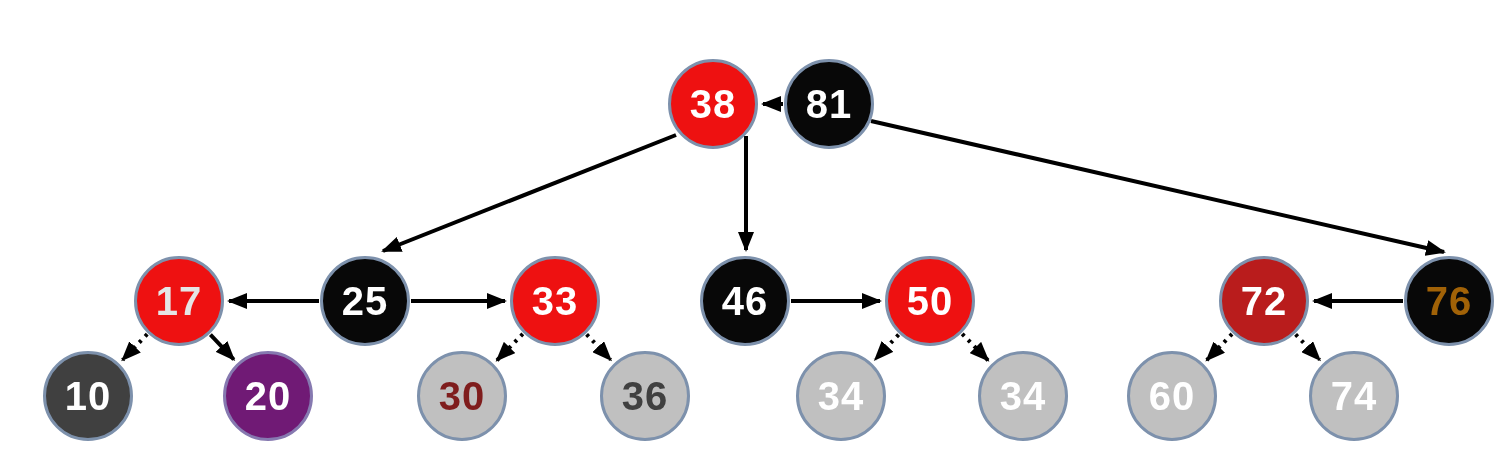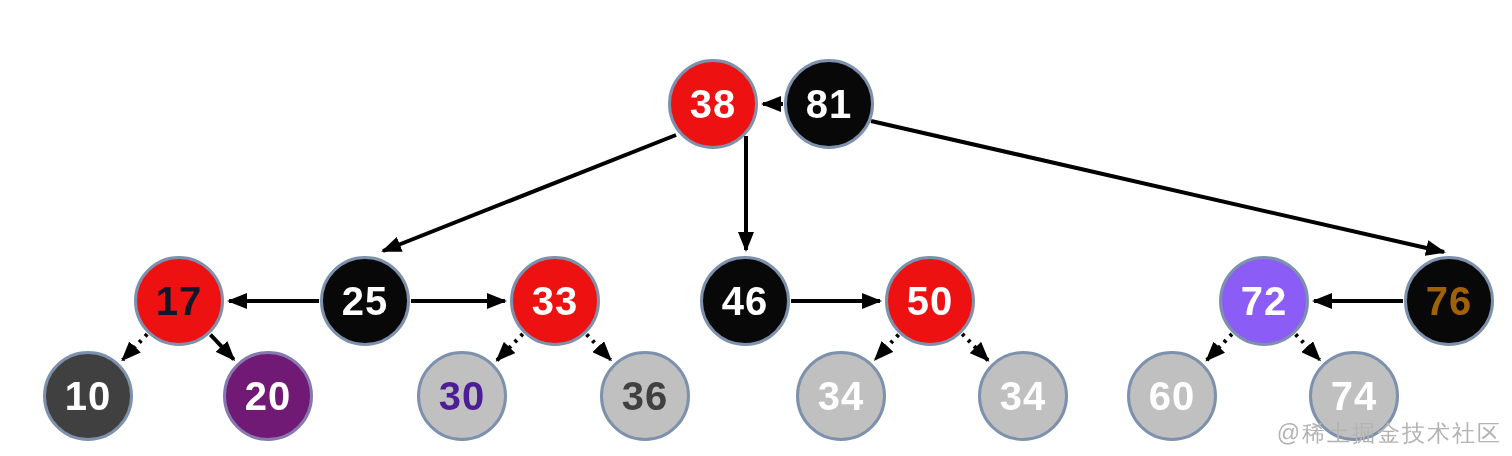--- a/index.html
+++ b/index.html
@@ -80,59 +80,58 @@
       </g>
   </svg>
   <div id="nodes">
       <div class="node" style="left: 668px; top: 59px; background: rgb(238, 17, 17); border-color: rgb(125, 145, 172);">
         <span style="color: rgb(255, 255, 255);">38</span>
       </div>
       <div class="node" style="left: 784px; top: 59px; background: rgb(8, 8, 8); border-color: rgb(125, 145, 172);">
         <span style="color: rgb(255, 255, 255);">81</span>
       </div>
       <div class="node" style="left: 134px; top: 256px; background: rgb(238, 17, 17); border-color: rgb(125, 145, 172);">
-        <span style="color: #0f172a;">17</span>
+        <span style="color: #e5e5e5;">17</span>
       </div>
       <div class="node" style="left: 320px; top: 256px; background: rgb(8, 8, 8); border-color: rgb(125, 145, 172);">
         <span style="color: rgb(255, 255, 255);">25</span>
       </div>
       <div class="node" style="left: 510px; top: 256px; background: rgb(238, 17, 17); border-color: rgb(125, 145, 172);">
         <span style="color: rgb(255, 255, 255);">33</span>
       </div>
       <div class="node" style="left: 700px; top: 256px; background: rgb(8, 8, 8); border-color: rgb(125, 145, 172);">
         <span style="color: rgb(255, 255, 255);">46</span>
       </div>
       <div class="node" style="left: 885px; top: 256px; background: rgb(238, 17, 17); border-color: rgb(125, 145, 172);">
         <span style="color: rgb(255, 255, 255);">50</span>
       </div>
-      <div class="node" style="left: 1219px; top: 256px; background: #8b5cf6; border-color: rgb(125, 145, 172);">
+      <div class="node" style="left: 1219px; top: 256px; background: #b91c1c; border-color: rgb(125, 145, 172);">
         <span style="color: rgb(255, 255, 255);">72</span>
       </div>
       <div class="node" style="left: 1404px; top: 256px; background: rgb(8, 8, 8); border-color: rgb(125, 145, 172);">
         <span style="color: #a16207;">76</span>
       </div>
       <div class="node" style="left: 43px; top: 351px; background: #404040; border-color: rgb(125, 145, 172);">
         <span style="color: rgb(255, 255, 255);">10</span>
       </div>
       <div class="node" style="left: 223px; top: 351px; background: #701a75; border-color: rgb(134, 121, 176);">
         <span style="color: rgb(255, 255, 255);">20</span>
       </div>
       <div class="node" style="left: 417px; top: 351px; background: rgb(192, 192, 192); border-color: rgb(125, 145, 172);">
-        <span style="color: #4c1d95;">30</span>
+        <span style="color: #7f1d1d;">30</span>
       </div>
       <div class="node" style="left: 600px; top: 351px; background: rgb(192, 192, 192); border-color: rgb(125, 145, 172);">
         <span style="color: #404040; text-align: center;">36</span>
       </div>
       <div class="node" style="left: 796px; top: 351px; background: rgb(192, 192, 192); border-color: rgb(125, 145, 172);">
         <span style="color: rgb(255, 255, 255);">34</span>
       </div>
       <div class="node" style="left: 978px; top: 351px; background: rgb(192, 192, 192); border-color: rgb(125, 145, 172);">
         <span style="color: rgb(255, 255, 255);">34</span>
       </div>
       <div class="node" style="left: 1127px; top: 351px; background: rgb(192, 192, 192); border-color: rgb(125, 145, 172);">
         <span style="color: rgb(255, 255, 255);">60</span>
       </div>
       <div class="node" style="left: 1309px; top: 351px; background: rgb(192, 192, 192); border-color: rgb(125, 145, 172);">
         <span style="color: rgb(255, 255, 255);">74</span>
       </div>
     </div>
-  <div class="watermark" style="color: rgb(179, 179, 179);">@稀土掘金技术社区</div>
 </div>
 
 </body></html>

